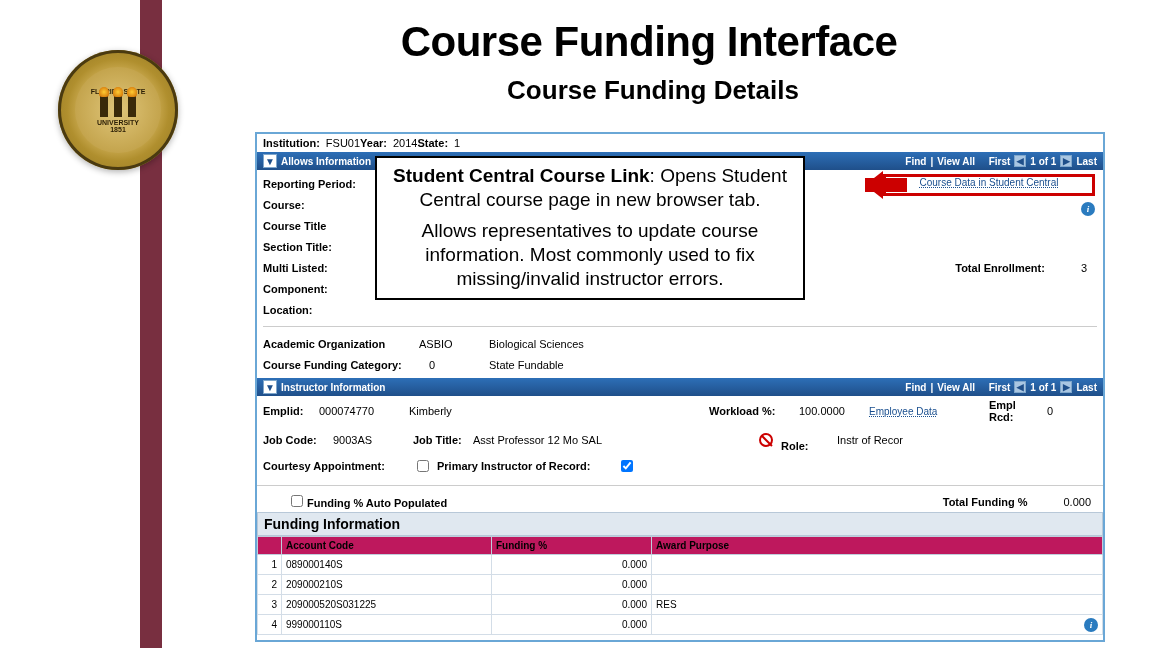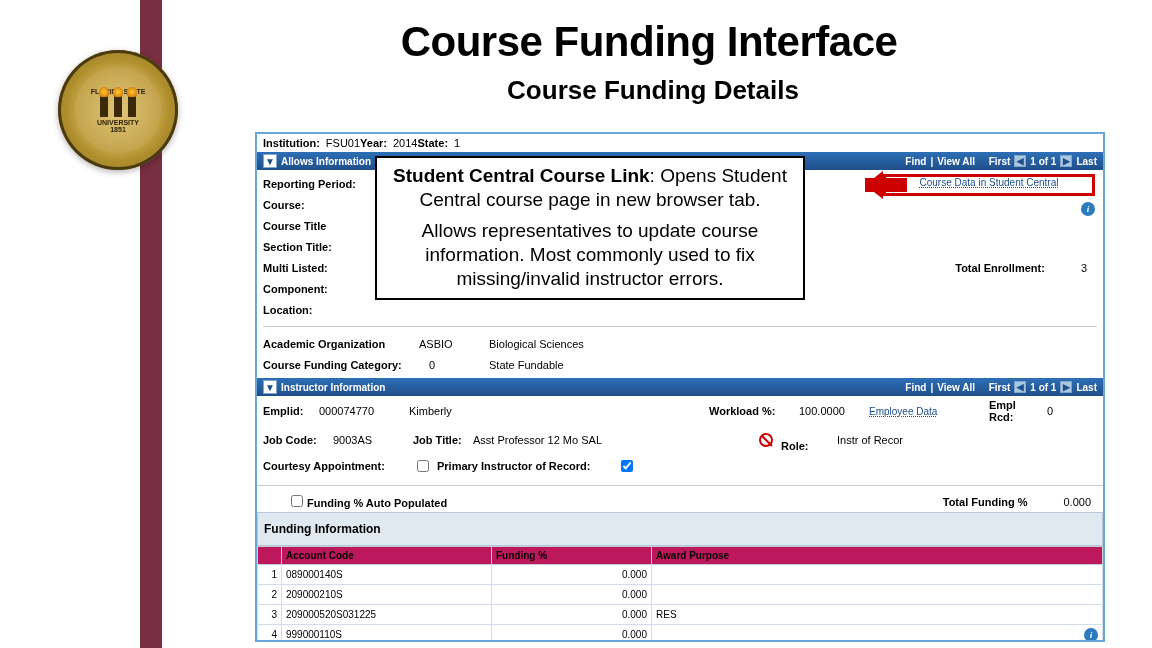--- a/index.html
+++ b/index.html
@@ -24,21 +24,21 @@
   .form-row { display:flex; align-items:center; min-height:21px; font-size:11px; flex-wrap:wrap; }
   .form-row .lbl { width:150px; }
   .link { color:#1a4f8f; text-decoration:underline dotted; cursor:pointer; font-size:10px; }
   .info-icon { display:inline-flex; width:14px; height:14px; border-radius:50%; background:#2a7bbf; color:#fff; font-size:9px; font-weight:bold; align-items:center; justify-content:center; font-style:italic; font-family:Georgia,serif;}
   .red-box { position:absolute; right:8px; top:40px; width:212px; height:22px; border:3px solid #cc0000; display:flex; justify-content:center; }
   .arrow-callout { position:absolute; top:44px; right:196px; width:42px; height:14px; background:#cc0000; }
   .arrow-callout::before { content:''; position:absolute; left:-14px; top:-7px; border:14px solid transparent; border-right:18px solid #cc0000; }
   .callout { position:absolute; left:118px; top:22px; width:430px; border:2px solid #000; background:#fff; padding:6px 14px; font-size:19px; text-align:center; line-height:1.28; z-index:50; font-family: 'Trebuchet MS', Verdana, sans-serif;}
   .callout b { font-weight:bold; }
   hr.thin { border:none; border-top:1px solid #ccc; margin:6px 0; }
-  .subhead { background:#e0e8f0; border:1px solid #b8c8d8; font-weight:bold; font-size:12px; padding:2px 6px; height:34px; display:flex; align-items:center; }
+  .subhead { background:#e0e8f0; border:1px solid #b8c8d8; font-weight:bold; font-size:14px; padding:2px 6px; height:24px; display:flex; align-items:center; }
   .table { width:100%; font-size:10px; border-collapse:collapse; }
   .table th { background:#be185d; border:1px solid #c0cddb; text-align:left; padding:2px 4px; font-weight:bold; height:18px;}
   .table td { border:1px solid #d3dde7; padding:2px 4px; height:20px; }
   .num-col { width:24px; text-align:right; }
   .chk { width:12px; height:12px; margin:0 4px; }
   .prohibit { display:inline-flex; width:14px; height:14px; border:2px solid #cc0000; border-radius:50%; position:relative; }
   .prohibit::after { content:''; position:absolute; left:-1px; top:5px; width:14px; height:2px; background:#cc0000; transform:rotate(45deg); }
   .funding-total-row { display:flex; justify-content:flex-end; gap:30px; align-items:center; height:20px; font-size:11px; padding-right:12px;}
   .right-col { position:absolute; right:8px; top:68px; display:flex; align-items:center;}
   .emp-area { display:flex; flex-wrap:wrap; padding:3px 6px; font-size:11px; }

